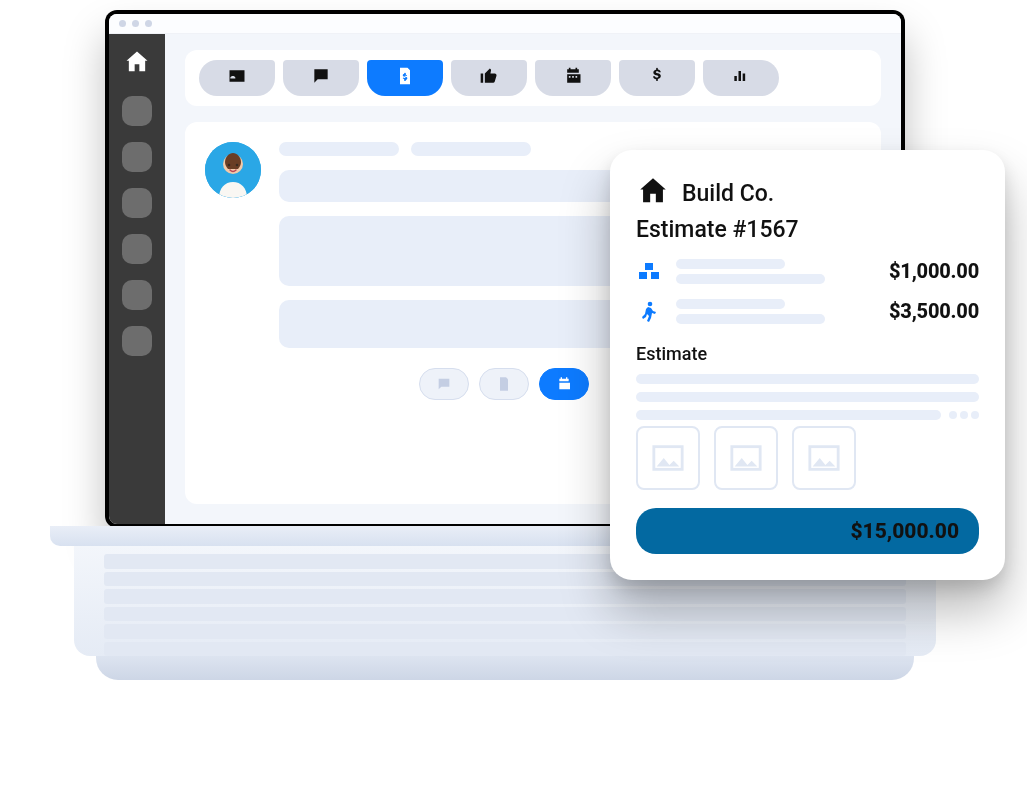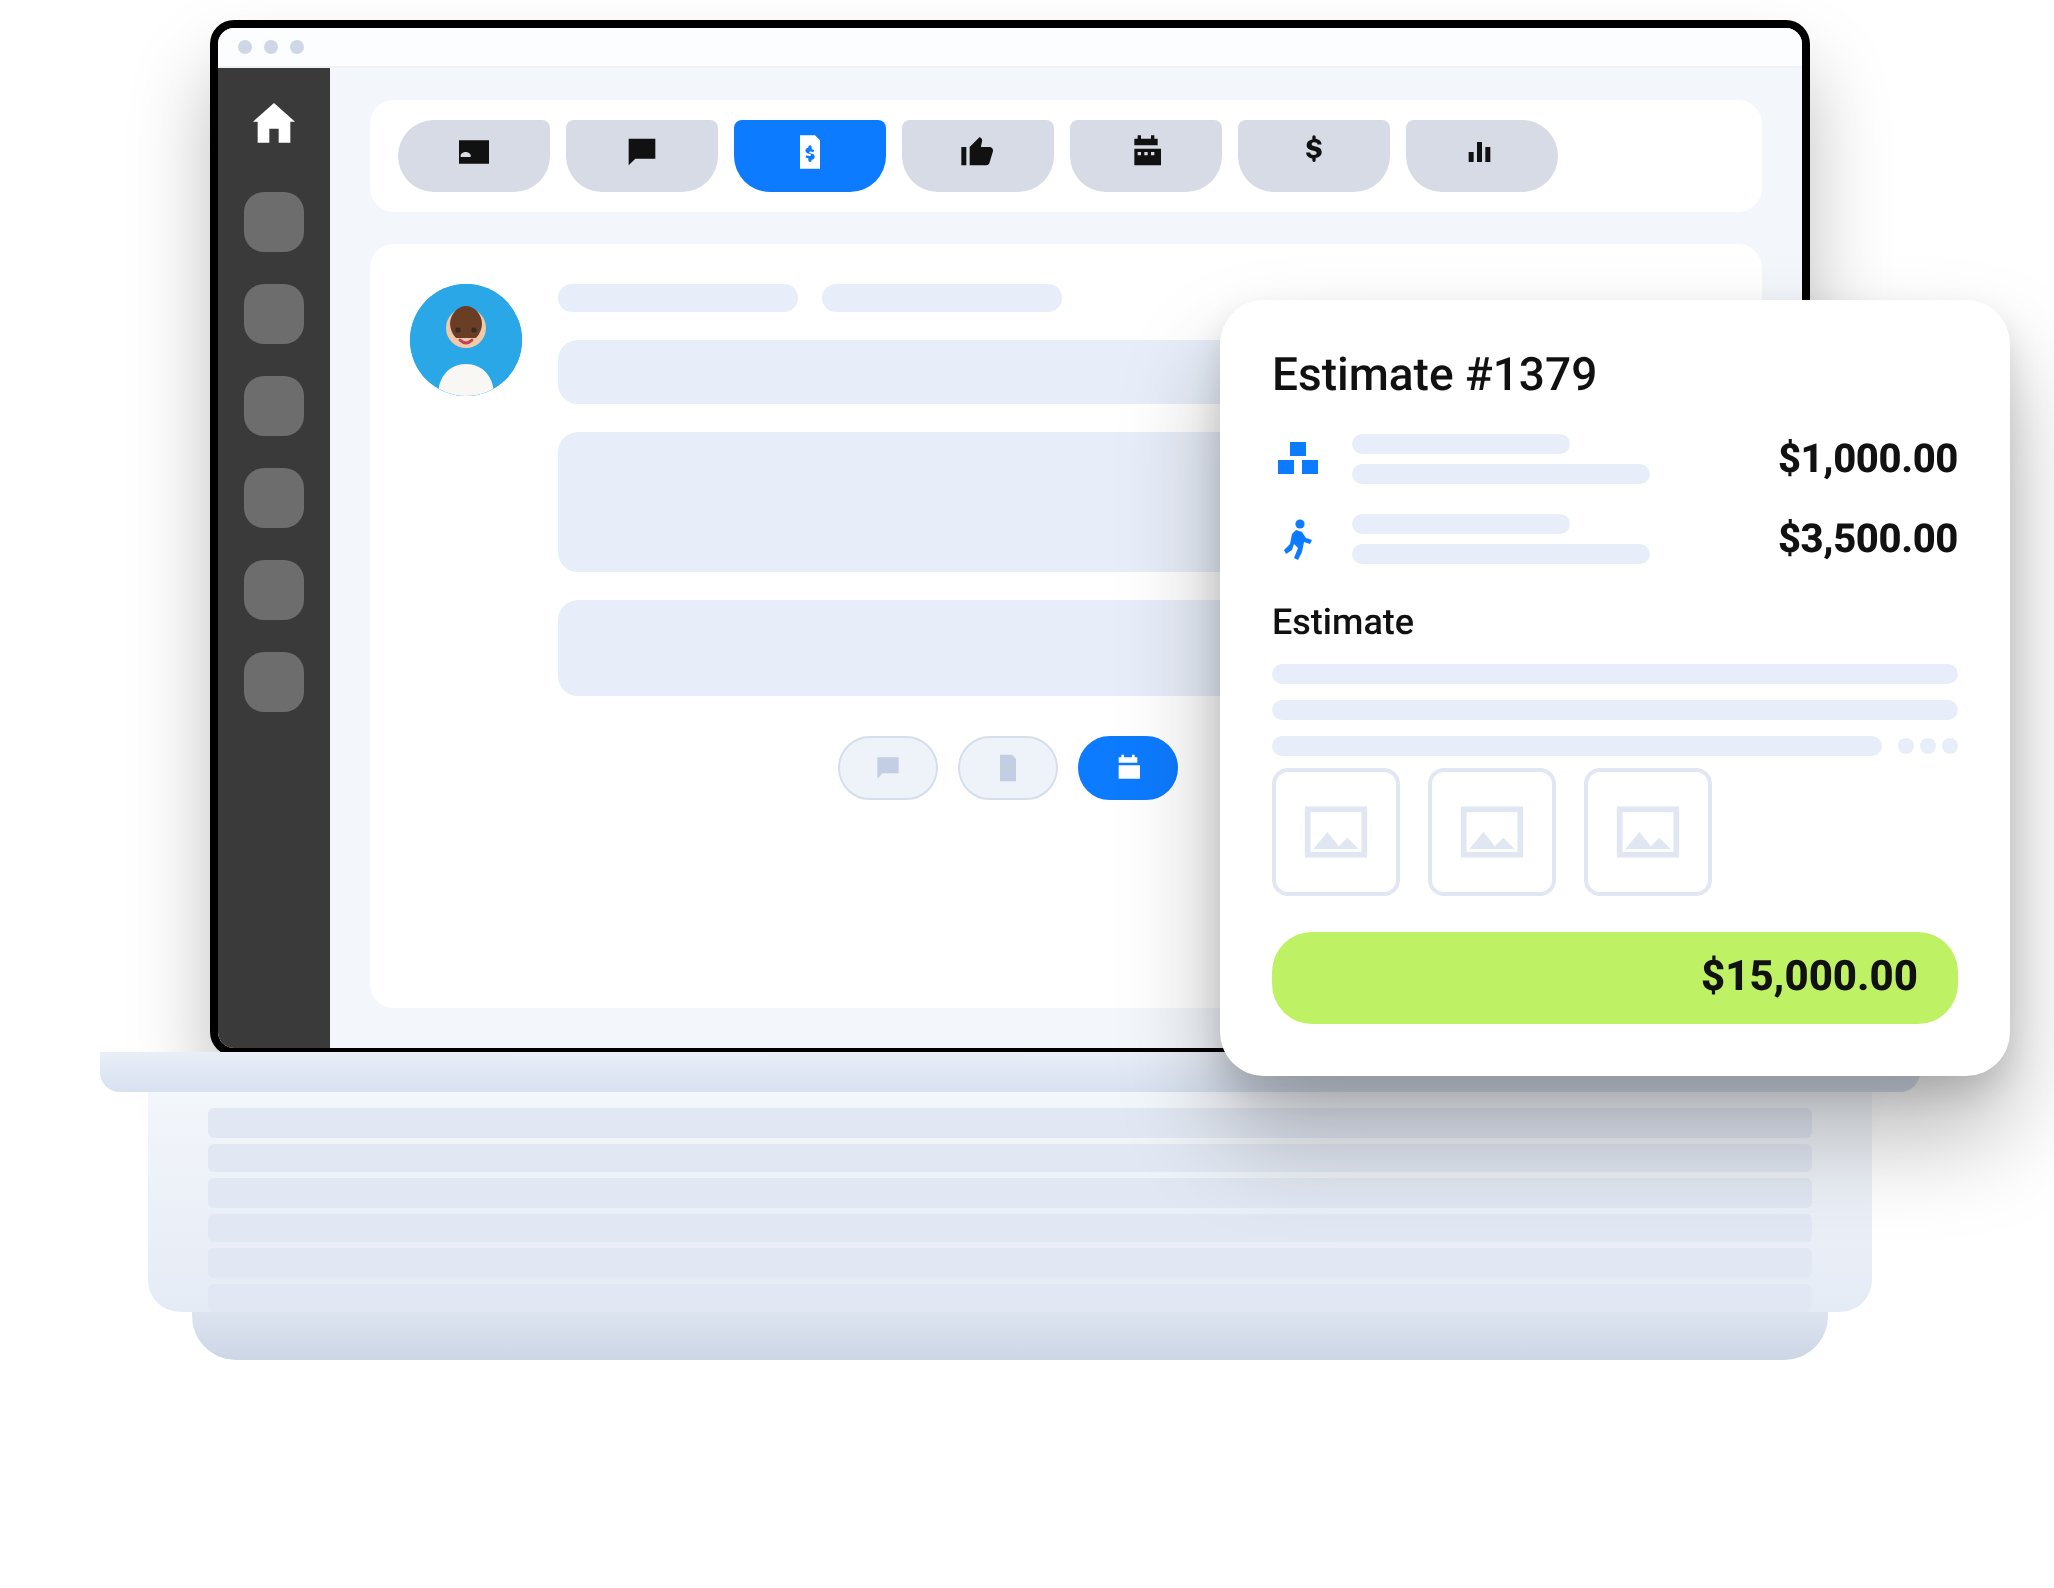--- a/index.html
+++ b/index.html
@@ -188,21 +188,21 @@
   .cdots span { width:8px; height:8px; border-radius:50%; background:#e8eef9; }
 
   .thumbs { display:flex; gap:14px; margin-bottom:18px; margin-top:4px;}
   .thumb {
     width:64px; height:64px; border:2px solid #e0e7f3; border-radius:8px;
     display:flex; align-items:center; justify-content:center;
   }
   .thumb svg { width:34px; height:34px; fill:#e0e7f3; }
 
   .total-bar {
-    background:#bef264; border-radius:20px; height:46px;
+    background:#0369a1; border-radius:20px; height:46px;
     display:flex; align-items:center; justify-content:flex-end;
     padding:0 20px;
     font-size:21px; font-weight:800; color:#111;
   }
 </style>
 </head>
 <body>
 
 <div class="laptop">
   <div class="screen-bezel">
@@ -335,21 +335,29 @@
         <div class="krow"></div>
       <div class="krow"></div>
         <div class="krow"></div>
         <div class="krow"></div>
     </div>
     <div class="front-edge"></div>
   </div>
 </div>
 
 <div class="panel">
-  <div class="panel-sub">Estimate #1379</div>
+  <div class="panel-head">
+    <span>
+      <svg viewBox="0 0 24 24">
+          <path d="M12 3l9 8h-2v9h-5v-6H10v6H5v-9H3z"></path>
+        </svg>
+    </span>
+    <span class="panel-company">Build Co.</span>
+  </div>
+  <div class="panel-sub">Estimate #1567</div>
 
   <div class="line-items">
 
     <div class="li-row">
       <span class="li-icon">
         <svg viewBox="0 0 24 24">
             <rect x="8" y="3" width="8" height="7"></rect>
             <rect x="2" y="12" width="8" height="7"></rect>
             <rect x="14" y="12" width="8" height="7"></rect>
           </svg>

